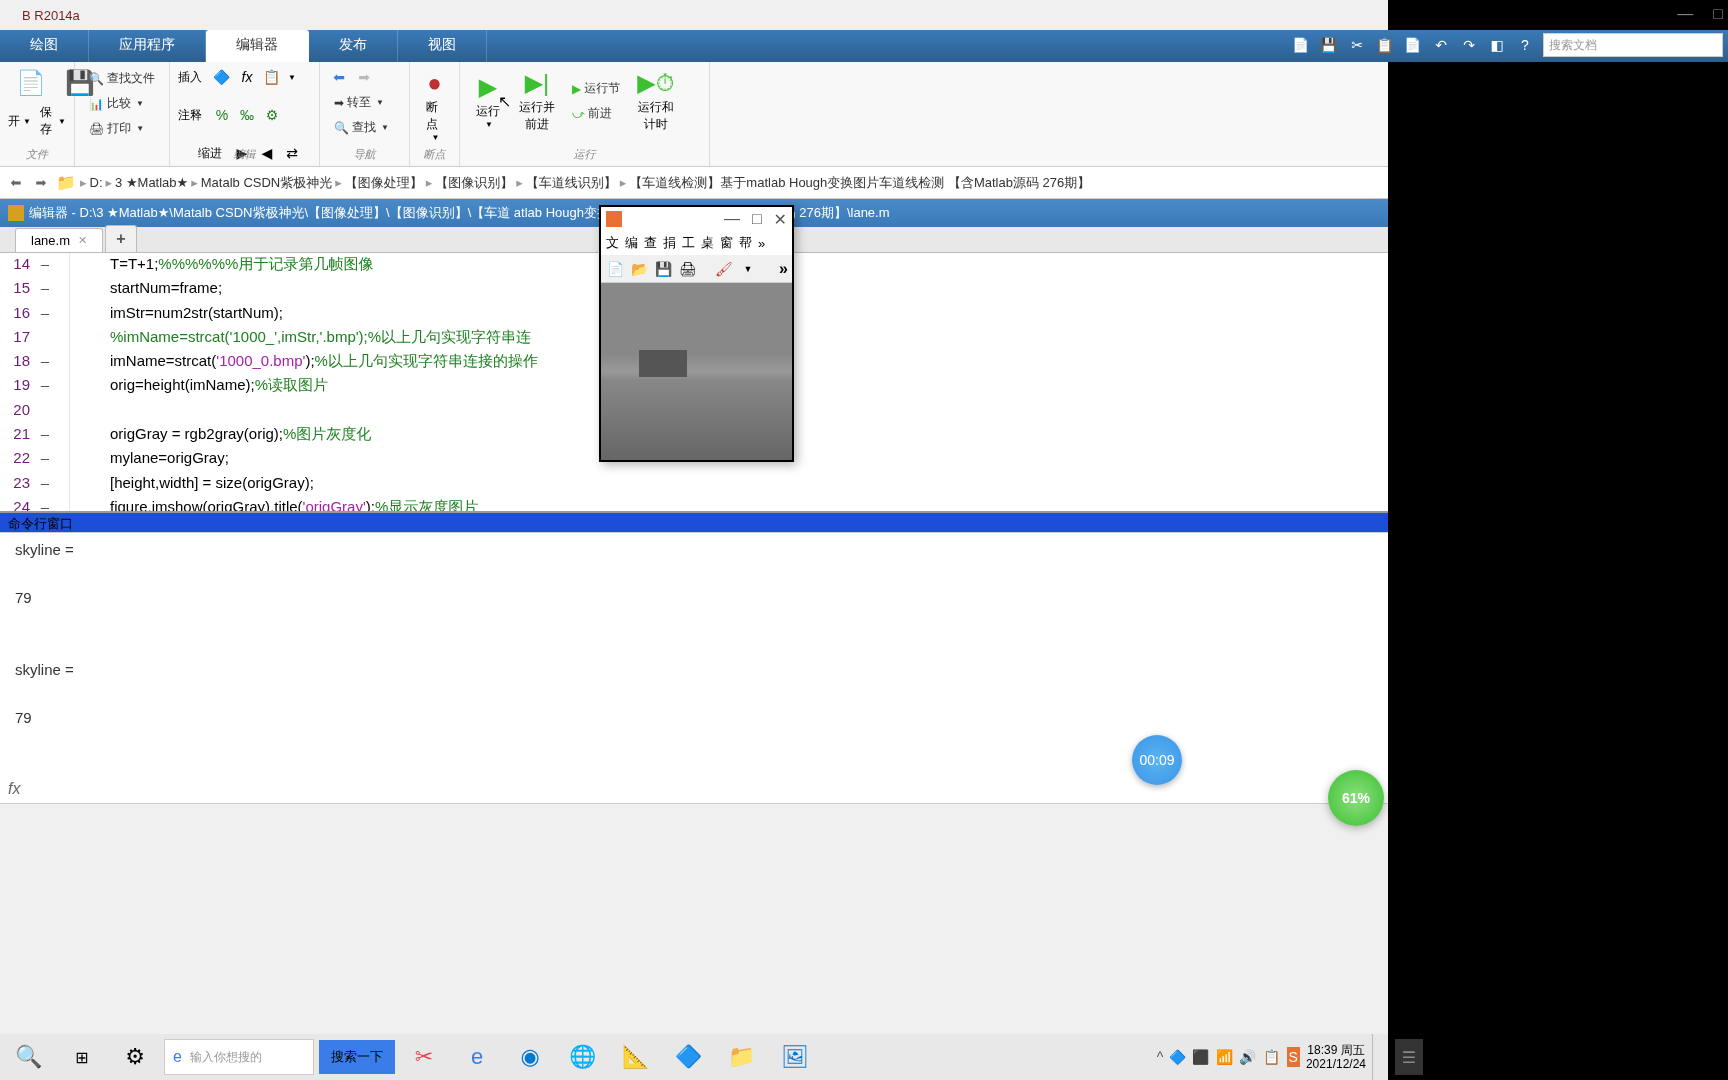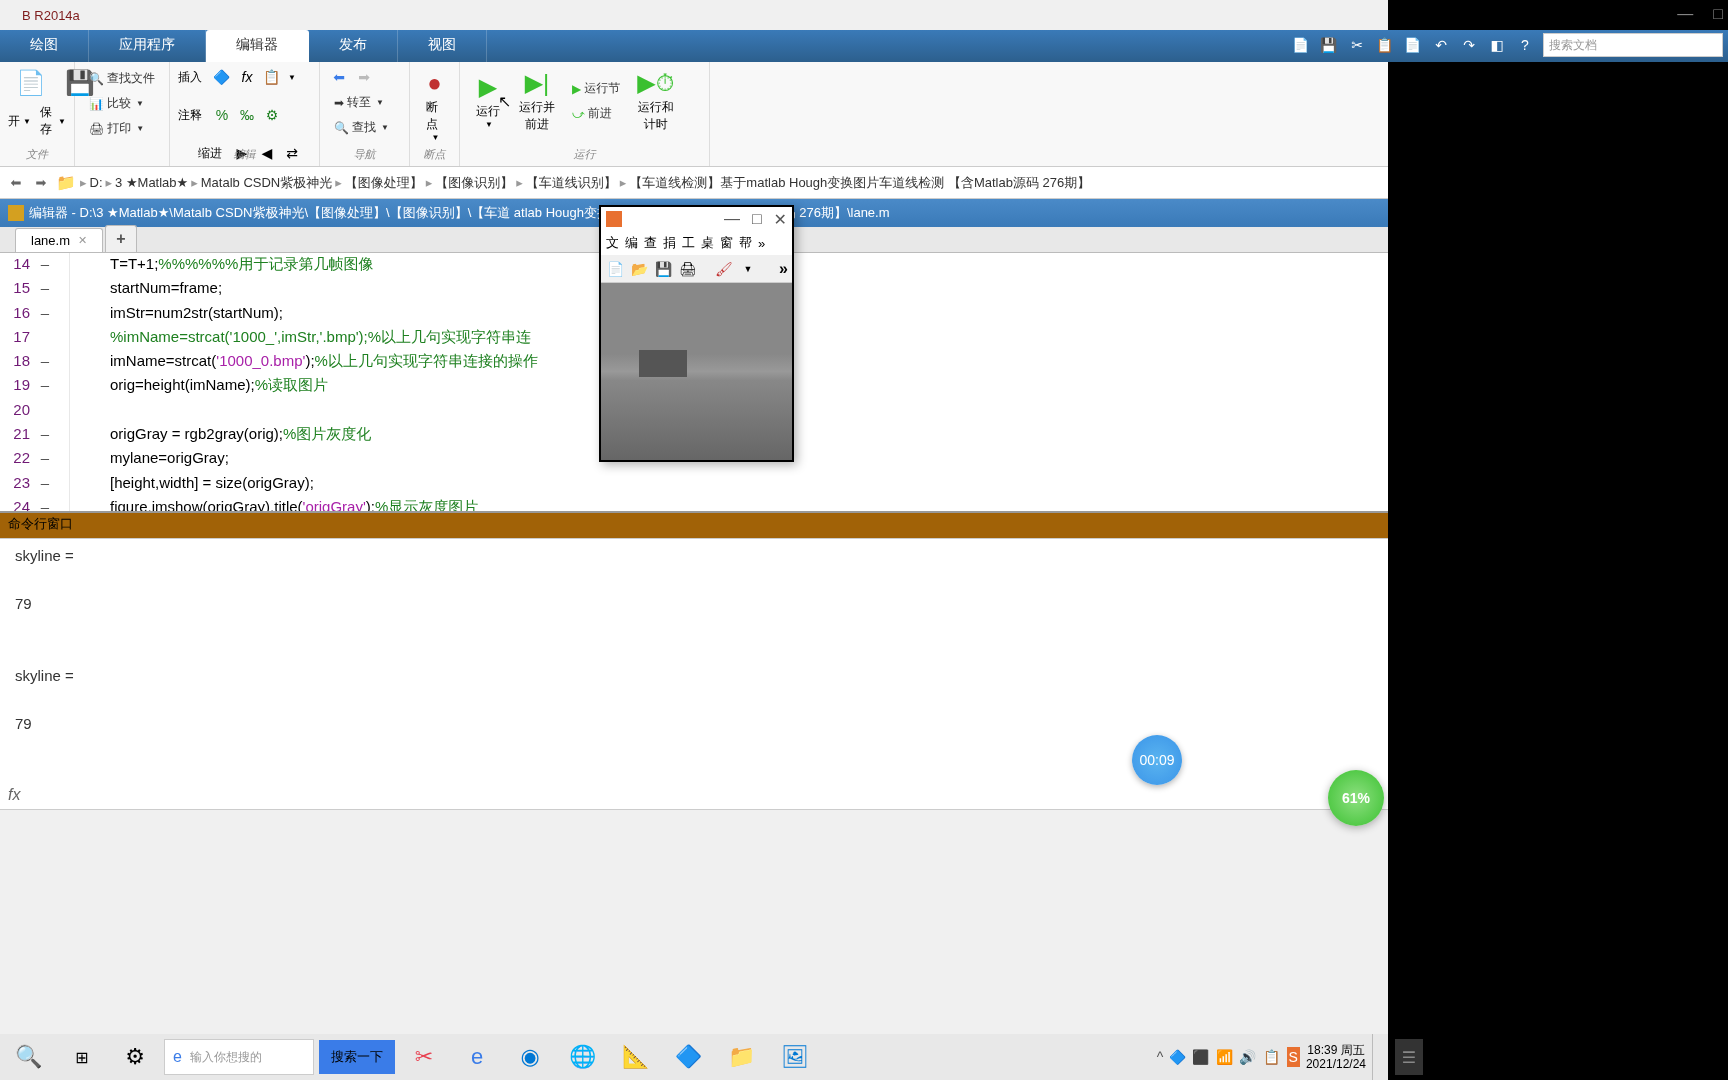--- a/index.html
+++ b/index.html
@@ -44,21 +44,21 @@
 .gutter-line { height: 24.3px; }
 .dash-col { width: 20px; background: #fff; padding-top: 2px; }
 .dash-line { height: 24.3px; color: #555; text-align: center; }
 .fold-col { width: 15px; background: #fff; border-right: 1px solid #e8e8e8; }
 .code-lines { flex: 1; padding: 2px 0 0 40px; }
 .code-line { height: 24.3px; white-space: pre; }
 .c-var { color: #000; }
 .c-comment { color: #1e8020; }
 .c-str { color: #a820a8; }
 
-.cmd-title { height: 28px; background: #a16207; border-top: 2px solid #999; border-bottom: 1px solid #ccc; padding: 2px 8px; font-size: 13px; }
+.cmd-title { height: 22px; background: #1d4ed8; border-top: 2px solid #999; border-bottom: 1px solid #ccc; padding: 2px 8px; font-size: 13px; }
 .cmd-area { height: 242px; background: #fff; padding: 5px 15px; font-family: Consolas, monospace; font-size: 15px; color: #333; line-height: 1.6; }
 .fx-prompt { height: 28px; background: #fff; padding: 0 8px; display: flex; align-items: center; font-style: italic; font-size: 16px; color: #666; }
 
 .status-bar { height: 28px; background: #f0f0f0; border-top: 1px solid #ccc; display: flex; align-items: center; justify-content: flex-end; padding: 0 5px; font-size: 13px; }
 .status-field { border: 1px solid #bbb; background: #fff; padding: 2px 8px; margin-right: 5px; min-width: 220px; }
 
 .floating-figure { position: absolute; top: 205px; left: 599px; width: 195px; height: 257px; background: #1a1a1a; border: 2px solid #000; box-shadow: 3px 3px 10px rgba(0,0,0,0.3); }
 .fig-title { height: 24px; background: #fff; display: flex; align-items: center; padding: 0 5px; justify-content: space-between; }
 .fig-title-left { display: flex; align-items: center; gap: 3px; }
 .fig-logo { width: 16px; height: 16px; background: #e87030; }

